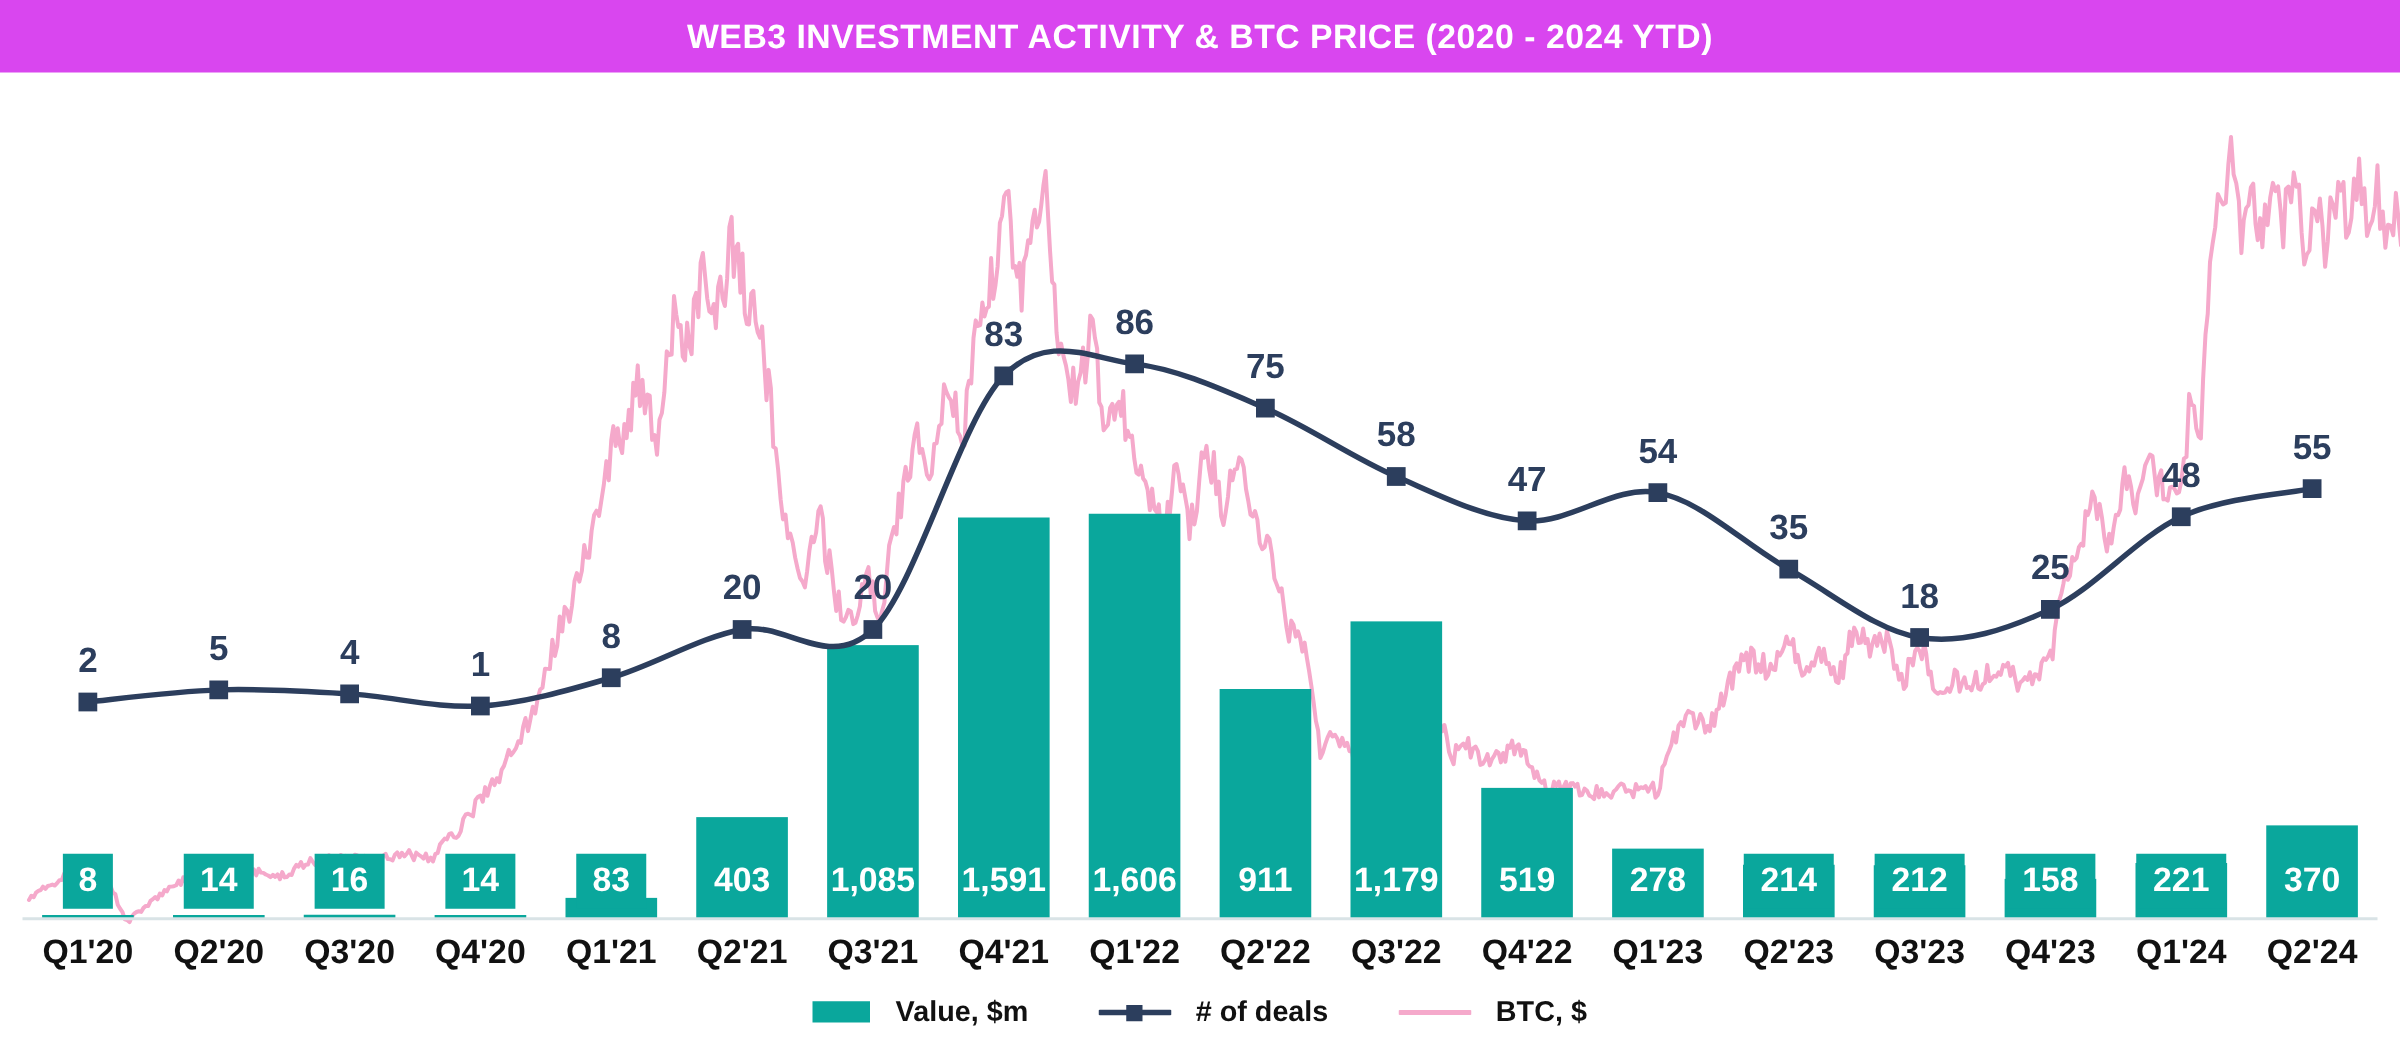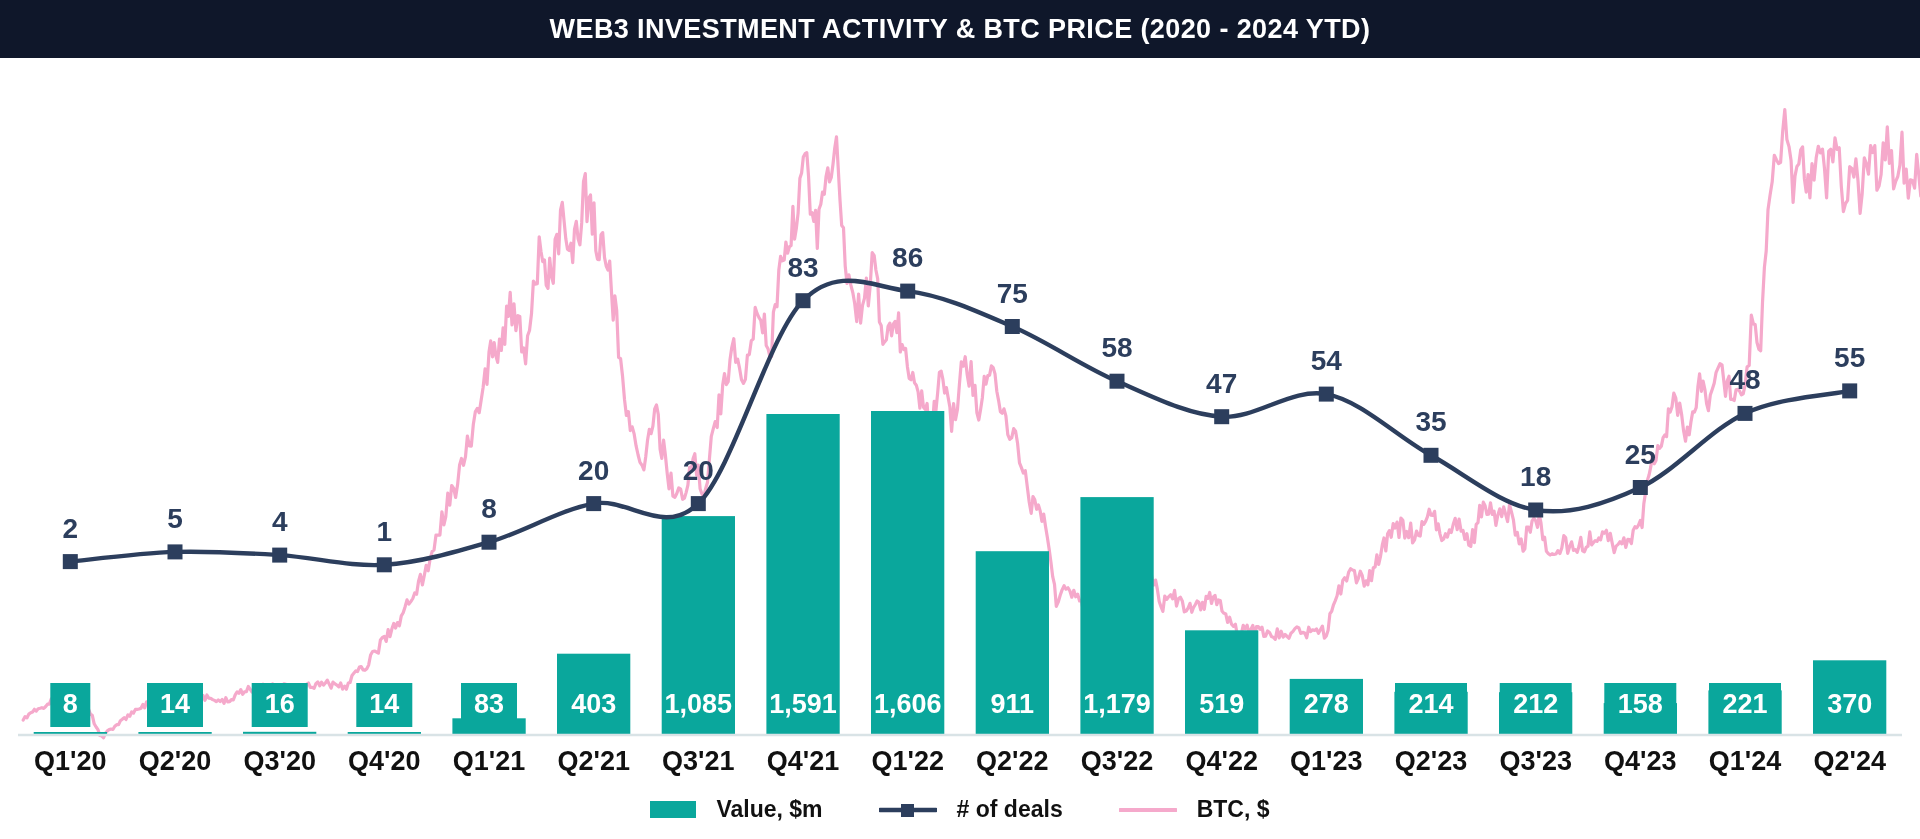--- a/index.html
+++ b/index.html
@@ -23,21 +23,21 @@
     background: #ffffff;
   }
 
   
   .header-bar {
     position: absolute;
     left: 0;
     top: 0;
     width: 1920px;
     height: 58px;
-    background: #0f172a;
+    background: #d946ef;
     display: flex;
     align-items: center;
     justify-content: center;
     box-sizing: border-box;
   }
   .header-title {
     color: #ffffff;
     font-size: 27px;
     font-weight: 700;
     letter-spacing: 0.4px;

